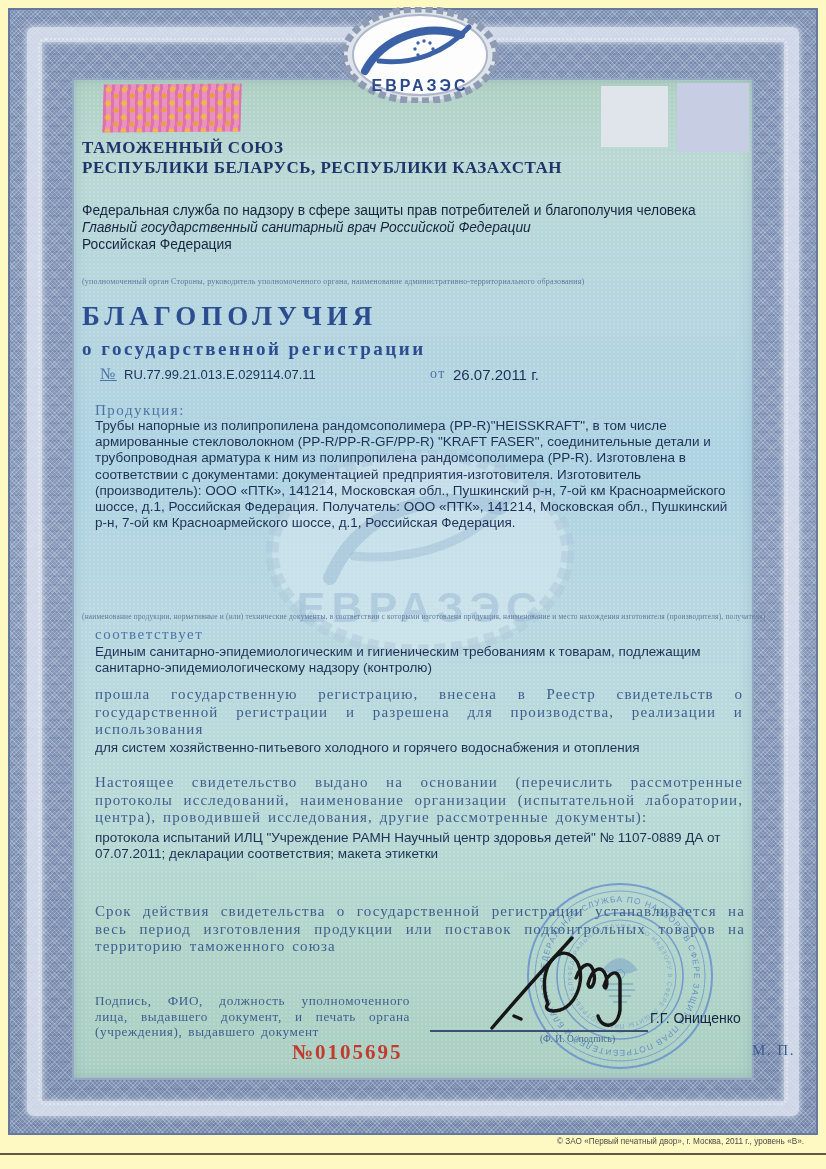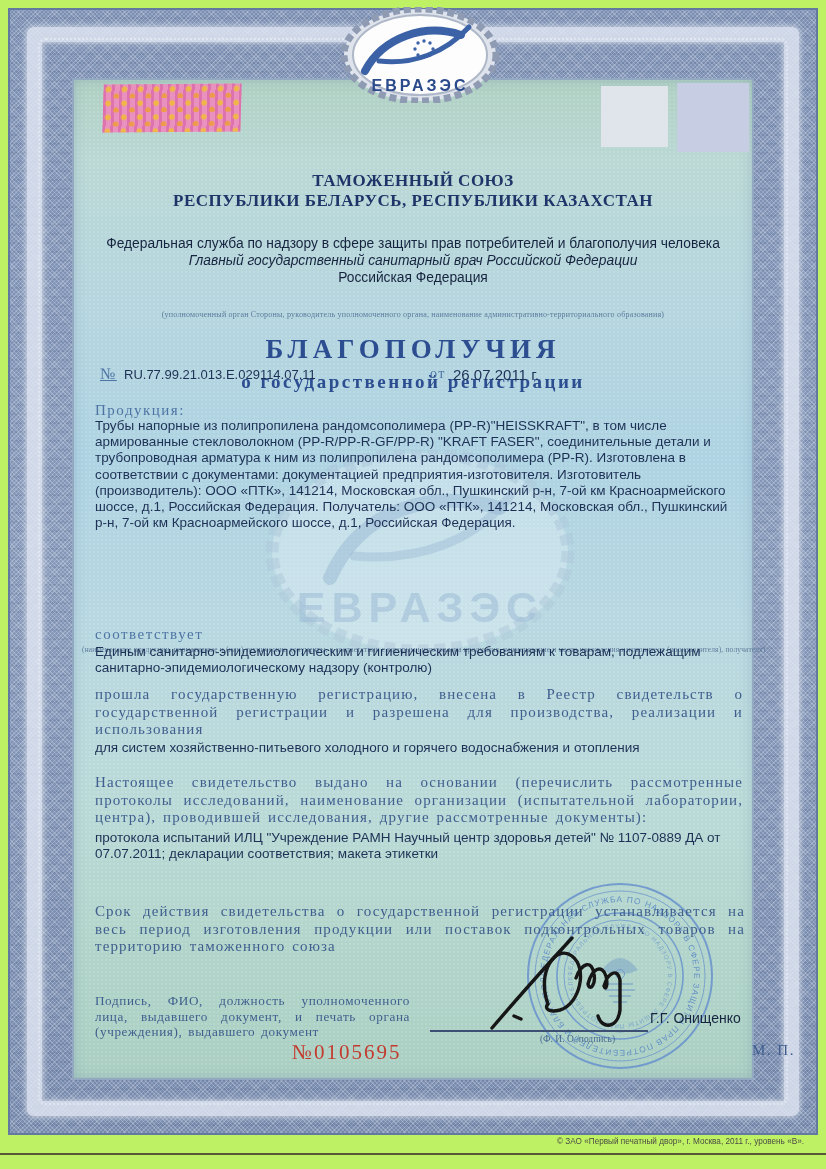--- a/index.html
+++ b/index.html
@@ -1,16 +1,16 @@
 <!DOCTYPE html>
 <html><head>
 <meta charset="utf-8">
 <style>
   html,body { margin:0; padding:0; background:#d9d9d6; }
-  .page { position:relative; width:826px; height:1169px; margin:0 auto; background:#bef264; overflow:hidden;
+  .page { position:relative; width:826px; height:1169px; margin:0 auto; background:#fef9c3; overflow:hidden;
           font-family:"Liberation Serif", serif; }
 
   
   .frame { position:absolute; left:8px; top:8px; right:8px; bottom:34px; z-index:0;
     background:
       repeating-linear-gradient(45deg, rgba(255,255,255,.20) 0 1px, rgba(0,0,0,0) 1px 3px),
       repeating-linear-gradient(-45deg, rgba(255,255,255,.20) 0 1px, rgba(0,0,0,0) 1px 3px),
       repeating-linear-gradient(0deg, rgba(40,60,100,.10) 0 2px, rgba(0,0,0,0) 2px 9px),
       linear-gradient(180deg,#7b8fb3 0%, #8497b9 50%, #7589ad 100%);
     box-shadow: inset 0 0 0 2px #64799f; }
@@ -39,30 +39,30 @@
   .wm-rect-1 { position:absolute; left:601px; top:86px; width:67px; height:61px; background:#e0e5ec; z-index:2; }
   .wm-rect-2 { position:absolute; left:677px; top:83px; width:72px; height:69px; background:#c7cde3; z-index:2; }
   .watermark { position:absolute; left:258px; top:450px; z-index:1; opacity:.5; }
   .stamp { position:absolute; left:522px; top:878px; z-index:2; opacity:.88; }
   .signature { position:absolute; left:486px; top:916px; z-index:5; }
   .sig-line { position:absolute; left:430px; top:1030px; width:218px; border-top:2px solid #3d4f73; z-index:4; }
   .bottom-scanline { position:absolute; left:0; top:1153px; right:0; height:2px; background:#463d30; opacity:.85; z-index:3; }
 
   
   .abs { position:absolute; z-index:3; }
-  .center { text-align:center;margin-top:33px; }
+  .center { text-align:left; }
   .h-serif { font-weight:bold; color:#1f3468; font-size:17px; letter-spacing:.5px; }
   .h-sans  { font-family:"Liberation Sans",sans-serif; color:#16243f; font-size:13.8px; }
   .tiny    { color:#5d7a9b; font-size:8px; letter-spacing:.2px; white-space:nowrap; }
   .title-main { font-weight:bold; color:#2c4d90; font-size:27px; letter-spacing:5px; }
   .title-sub  { font-weight:bold; color:#2c4d90; font-size:19px; letter-spacing:2.5px; }
   .form-label { color:#4e74a4; font-size:15px; letter-spacing:1.5px; }
   .typed { font-family:"Liberation Sans",sans-serif; color:#1d3055; font-size:13.5px; line-height:1.2; }
   .form-par { color:#3f5e8e; font-size:15px; line-height:1.18; text-align:justify; letter-spacing:1.1px; word-spacing:2px; }
-  .serial { color:#c23b2e; font-size:21px; letter-spacing:2px; font-weight:normal; }
+  .serial { color:#c23b2e; font-size:21px; letter-spacing:2px; font-weight:bold; }
   .copyright { font-family:"Liberation Sans",sans-serif; color:#4c4b45; font-size:8.2px; }
 </style>
 </head>
 <body>
 
 <div class="page">
 
   <div class="frame">
     <div class="frame-stripe"></div>
     <div class="frame-scallop"></div>

